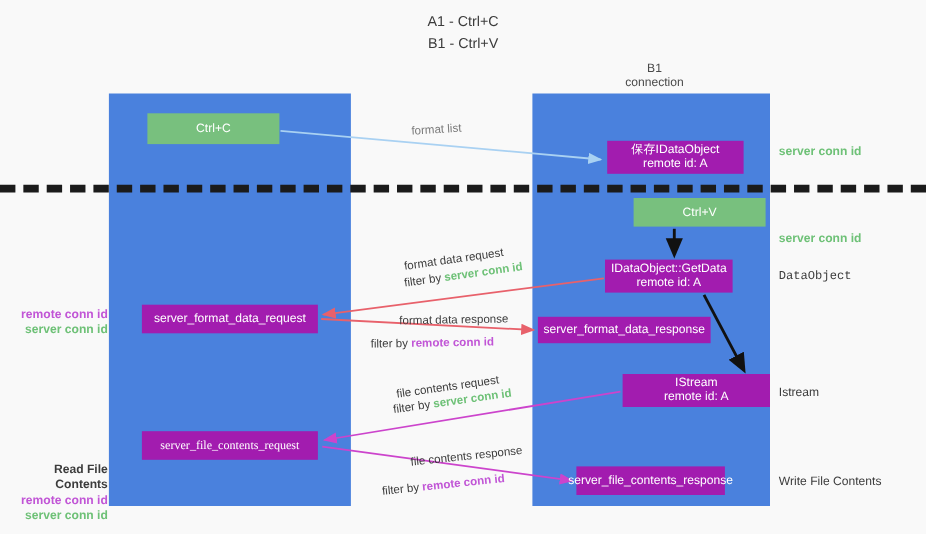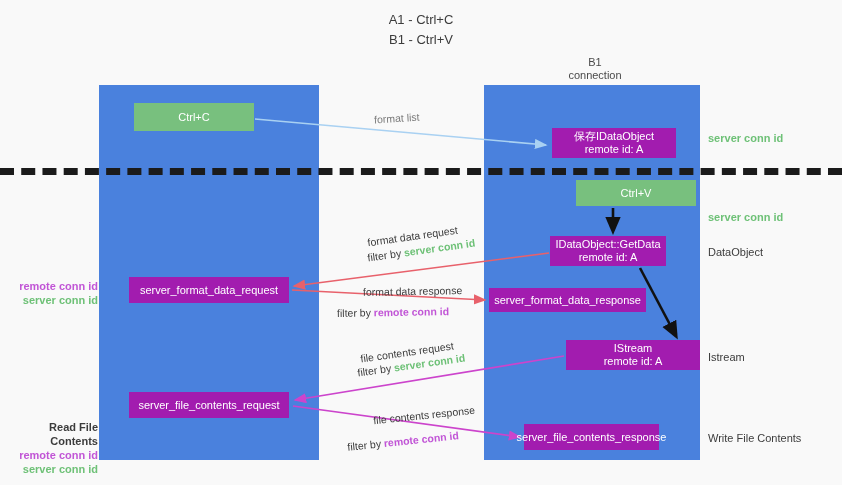--- a/index.html
+++ b/index.html
@@ -41,38 +41,38 @@
   .box.green{background:#78c07e;}
   .box.orange{background:#a21caf;}
 
   #box-ctrlc{left:134px;top:103px;width:120px;height:28px;}
   #box-idataobject{left:552px;top:128px;width:124px;height:30px;}
   #box-ctrlv{left:553px;top:180px;width:120px;height:26px;margin-left:23px;}
   #box-getdata{left:550px;top:236px;width:116px;height:30px;}
   #box-fmt-req{left:129px;top:277px;width:160px;height:26px;}
   #box-fmt-resp{left:489px;top:288px;width:157px;height:24px;}
   #box-istream{left:566px;top:340px;width:134px;height:30px;}
-  #box-file-req{left:129px;top:392px;width:160px;height:26px;}
+  #box-file-req{left:129px;top:392px;width:160px;height:26px;font-family:Liberation Serif, serif;}
   #box-file-resp{left:524px;top:424px;width:135px;height:26px;}
 
   
   #dashed{
     left:0;top:168px;width:842px;height:0;
     border-top:7px dashed #1b1b1b;
   }
 
   
   .side{font-size:11px;line-height:14px;}
   .green-t{color:#6ec177;font-weight:bold;}
   .purple-t{color:#c155d6;font-weight:bold;}
   .plain-t{color:#3c3c3c;}
 
   #lbl-serverconn-1{left:708px;top:131px;}
   #lbl-serverconn-2{left:708px;top:210px;}
-  #lbl-dataobject{left:708px;top:245px;}
+  #lbl-dataobject{left:708px;top:245px;font-family:Liberation Mono, monospace;}
   #lbl-istream{left:708px;top:350px;}
   #lbl-writefile{left:708px;top:431px;}
 
   #lbl-left-1{left:8px;top:279px;width:90px;text-align:right;}
   #lbl-left-2{left:8px;top:392px;width:90px;text-align:right;}
   #lbl-left-2 .hdr{color:#3c3c3c;font-weight:bold;display:block;margin-top:28px;}
 
   
   .arrow-label{
     font-size:10.5px;line-height:14px;color:#3c3c3c;white-space:nowrap;

